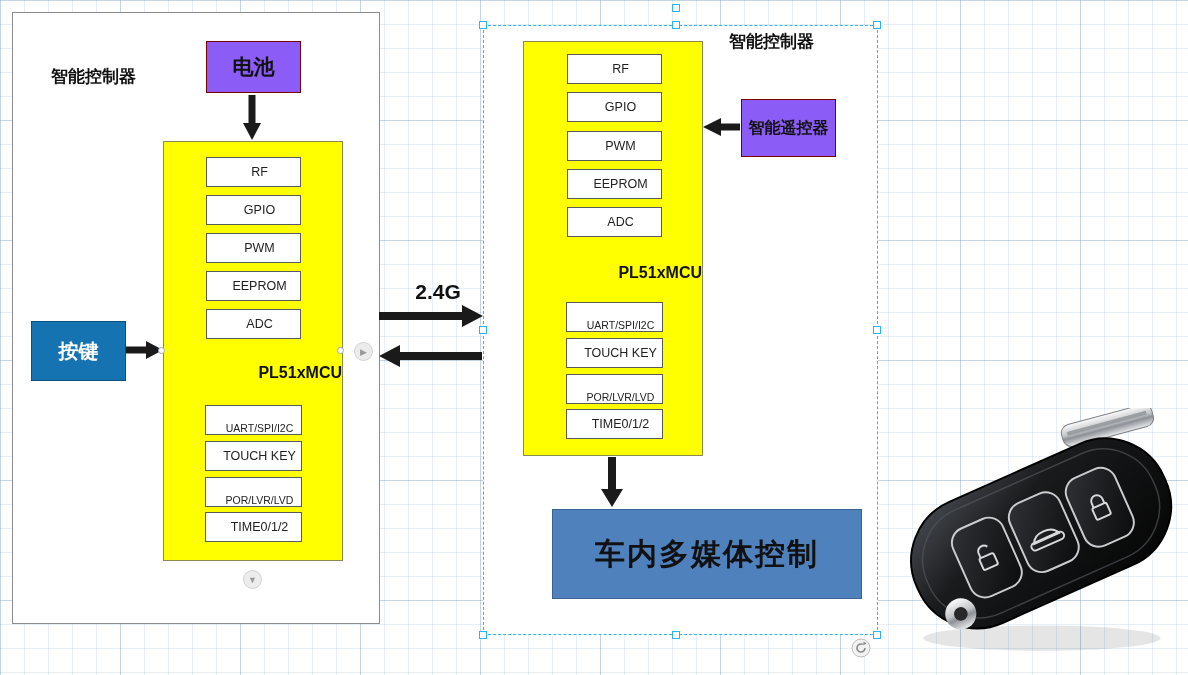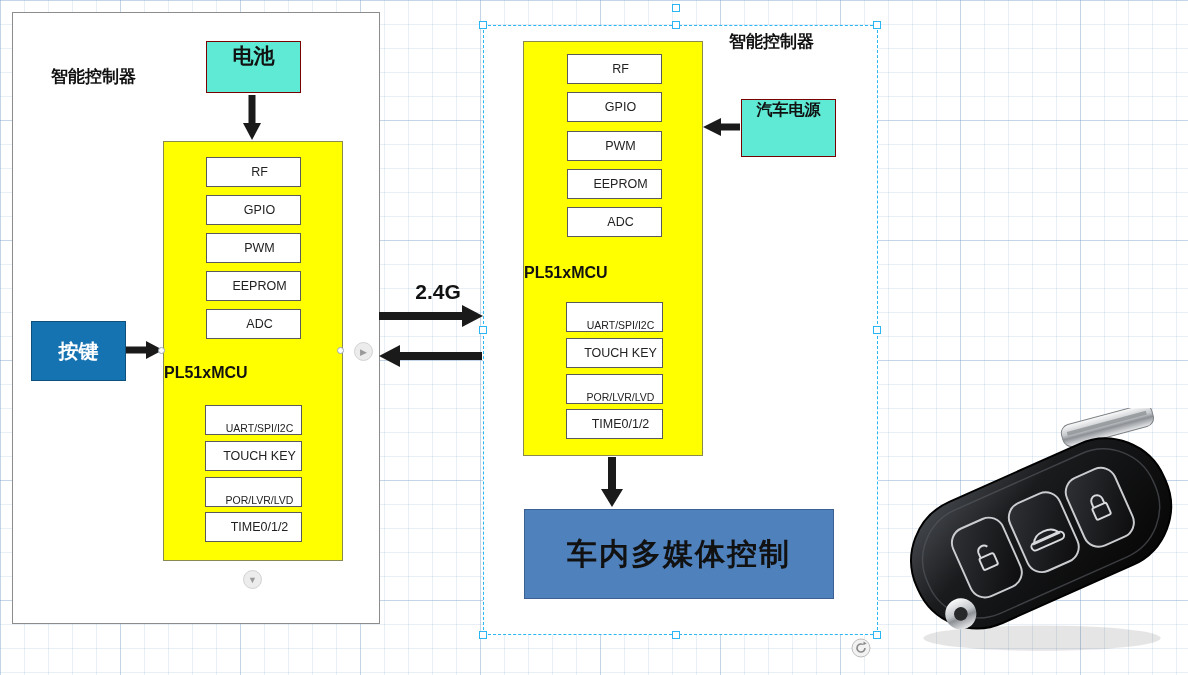--- a/index.html
+++ b/index.html
@@ -29,38 +29,38 @@
   .group-title { font-size: 17px; font-weight: bold; color: #111; white-space: nowrap; }
 
   .mcu-block { background: #ffff00; border: 1px solid #8a8a50; }
   .module {
     position: absolute; background: #ffffff; border: 1px solid #5a5a5a;
     display: flex; align-items: center; justify-content: center;
     font-size: 12.5px; color: #222; white-space: nowrap; padding-left: 12px;
   }
   .module.small { font-size: 10.5px; align-items: flex-end; }
   .mcu-name {
-    position: absolute; left: 0; width: 100%; text-align: left;
+    position: absolute; left: 0; width: 100%; text-align: right;
     font-size: 16px; font-weight: bold; color: #111;
   }
 
   .shape-red {
-    position: absolute; background: #5eead4; border: 1px solid #7a0000;
-    display: flex; align-items: flex-start; justify-content: center;
+    position: absolute; background: #8b5cf6; border: 1px solid #7a0000;
+    display: flex; align-items: center; justify-content: center;
     font-weight: bold; color: #111;
   }
   .shape-blue-key {
     position: absolute; background: #1673b1; border: 1px solid #0d4f7d;
     display: flex; align-items: center; justify-content: center;
     font-weight: bold; color: #ffffff; font-size: 20px;
   }
   .shape-blue-media {
     position: absolute; background: #4f81bd; border: 1px solid #3a6191;
     display: flex; align-items: center; justify-content: center;
-    font-weight: bold; color: #111; font-size: 30px; letter-spacing: 2px;
+    font-weight: bold; color: #111; font-size: 30px; letter-spacing: 2px; margin-left: 28px;
   }
 
   .link-label {
     position: absolute; left: 398px; top: 280px; width: 80px; text-align: center;
     font-size: 21px; font-weight: bold; color: #111; z-index: 6;
   }
 
   
   .handle {
     position: absolute; width: 8px; height: 8px;
@@ -160,21 +160,21 @@
         </div>
       <div class="module small" style="left:42px;top:332px;width:97px;height:30px;">
           <span>POR/LVR/LVD</span>
         </div>
       <div class="module" style="left:42px;top:367px;width:97px;height:30px;">
           <span>TIME0/1/2</span>
         </div>
     </div>
 
     <div class="shape-red" style="left:257px;top:73px;width:95px;height:58px;font-size:16px;">
-      <span>汽车电源</span>
+      <span>智能遥控器</span>
     </div>
 
     <div class="shape-blue-media" style="left:40px;top:483px;width:310px;height:90px;">
       <span>车内多媒体控制</span>
     </div>
   </div>
 
   <div class="link-label">2.4G</div>
 
   <svg class="arrow-layer" width="1188" height="675">

